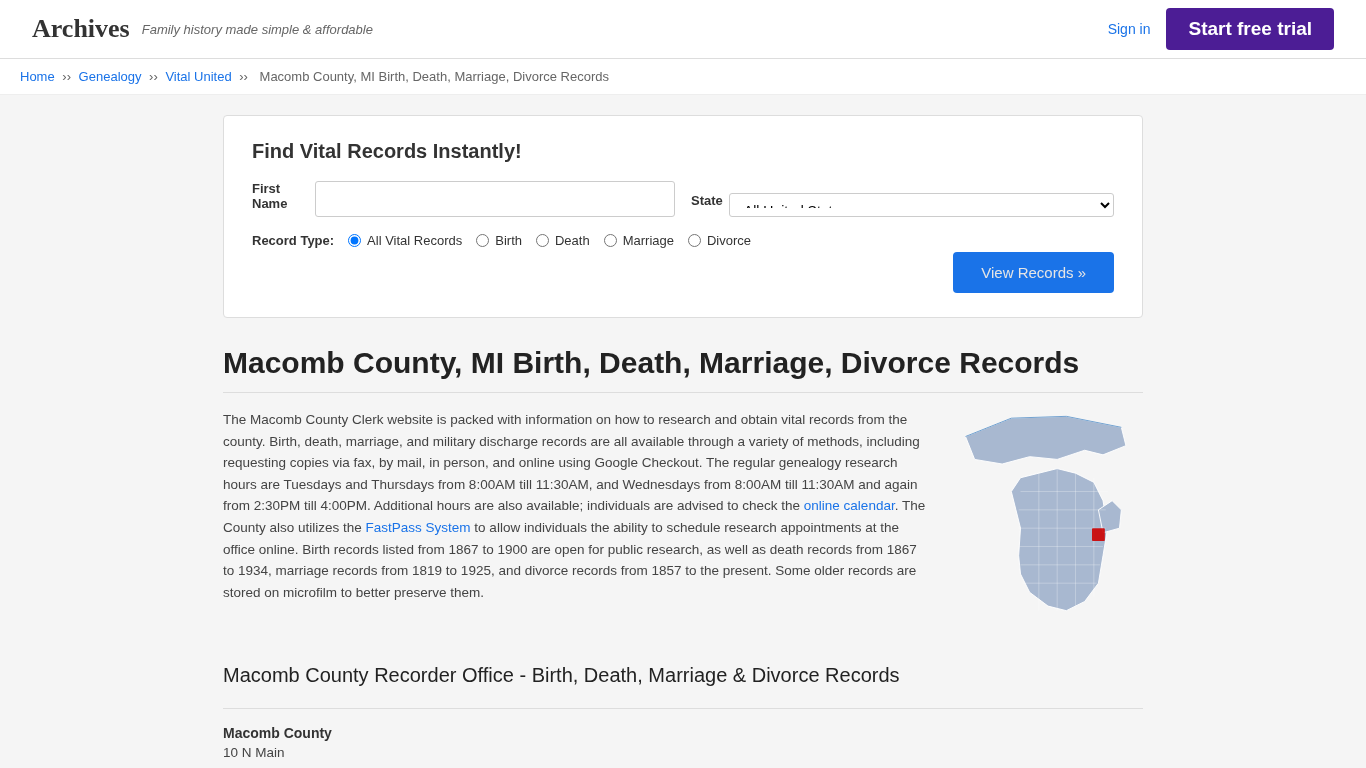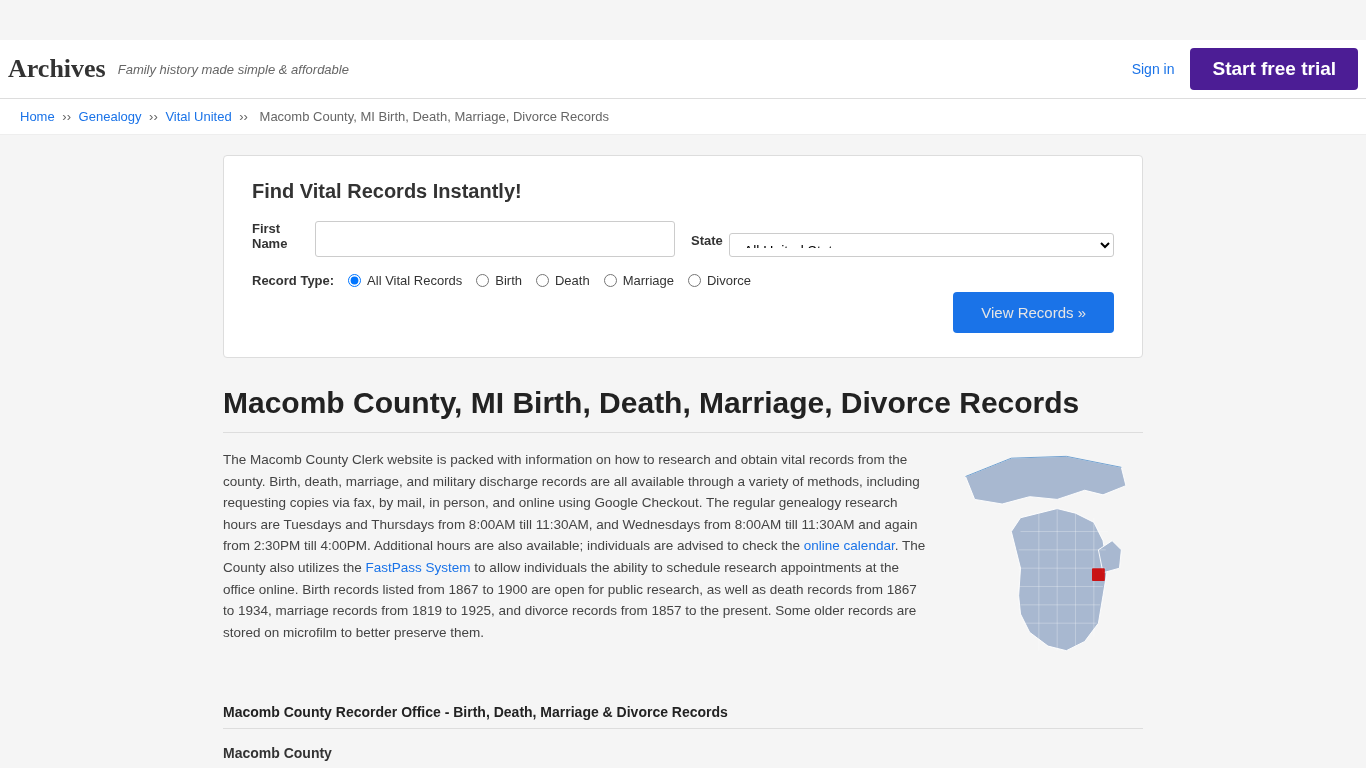--- a/index.html
+++ b/index.html
@@ -2,25 +2,24 @@
 <html><head>
   <meta charset="utf-8">
   <style>
     * { box-sizing: border-box; margin: 0; padding: 0; }
     body { font-family: Arial, sans-serif; background: #f5f5f5; color: #333; font-size: 14px; }
 
     
     .header {
       background: #fff;
       border-bottom: 1px solid #ddd;
-      padding: 8px 8px;
+      padding: 8px 32px;
       display: flex;
       align-items: center;
       justify-content: space-between;
-      margin-top: 40px;
     }
     .header-left {
       display: flex;
       align-items: center;
       gap: 12px;
     }
     .logo-archives {
       font-size: 26px;
       font-weight: bold;
       color: #333;
@@ -180,26 +179,26 @@
       color: #444;
     }
     .content-text a { color: #1a73e8; text-decoration: none; }
     .content-map {
       width: 190px;
       flex-shrink: 0;
     }
 
     
     .section-heading {
-      font-size: 14px;
-      font-weight: bold;
+      font-size: 20px;
+      font-weight: normal;
       color: #222;
       margin-bottom: 12px;
       border-bottom: 1px solid #ddd;
-      padding-bottom: 8px;
+      padding-bottom: 21px;
     }
     .sub-heading {
       font-size: 14px;
       font-weight: bold;
       color: #333;
       margin-top: 16px;
     }
     .address-line {
       font-size: 13.5px;
       color: #444;

